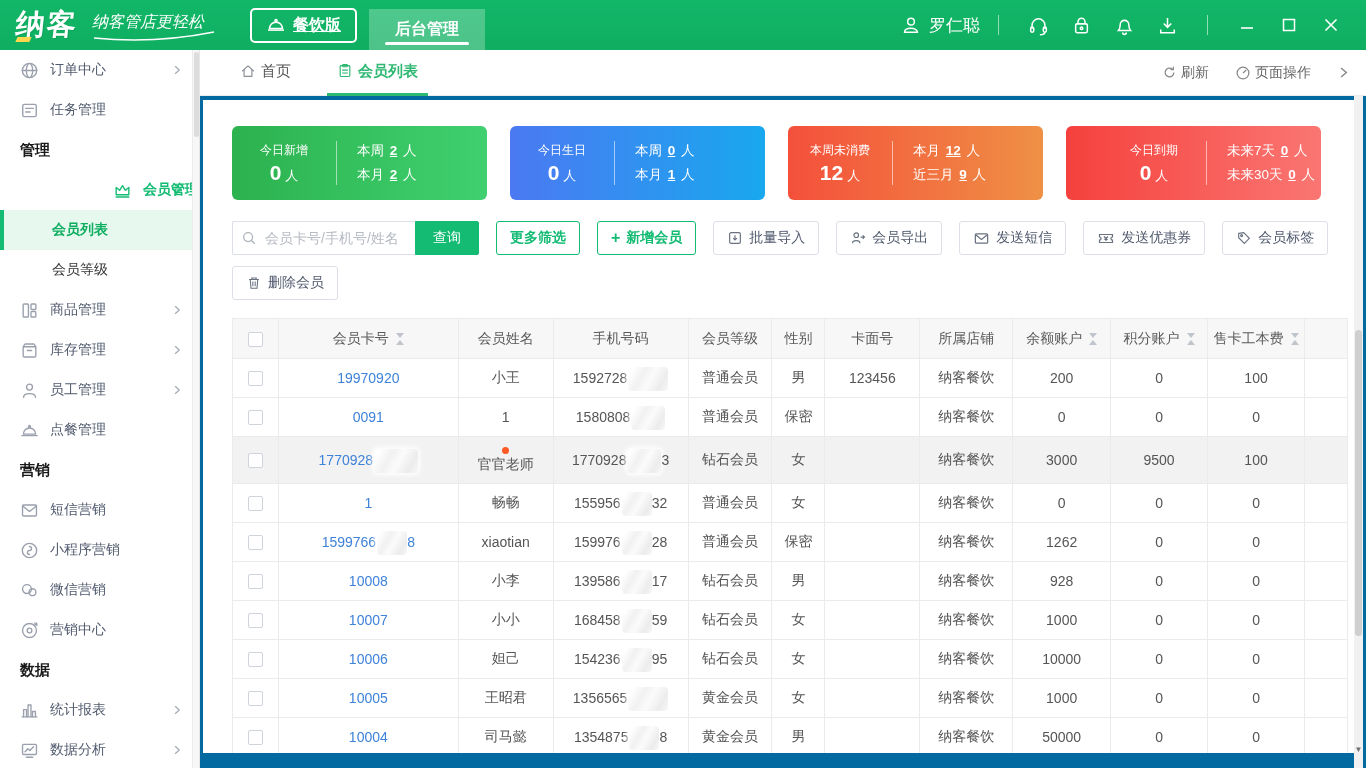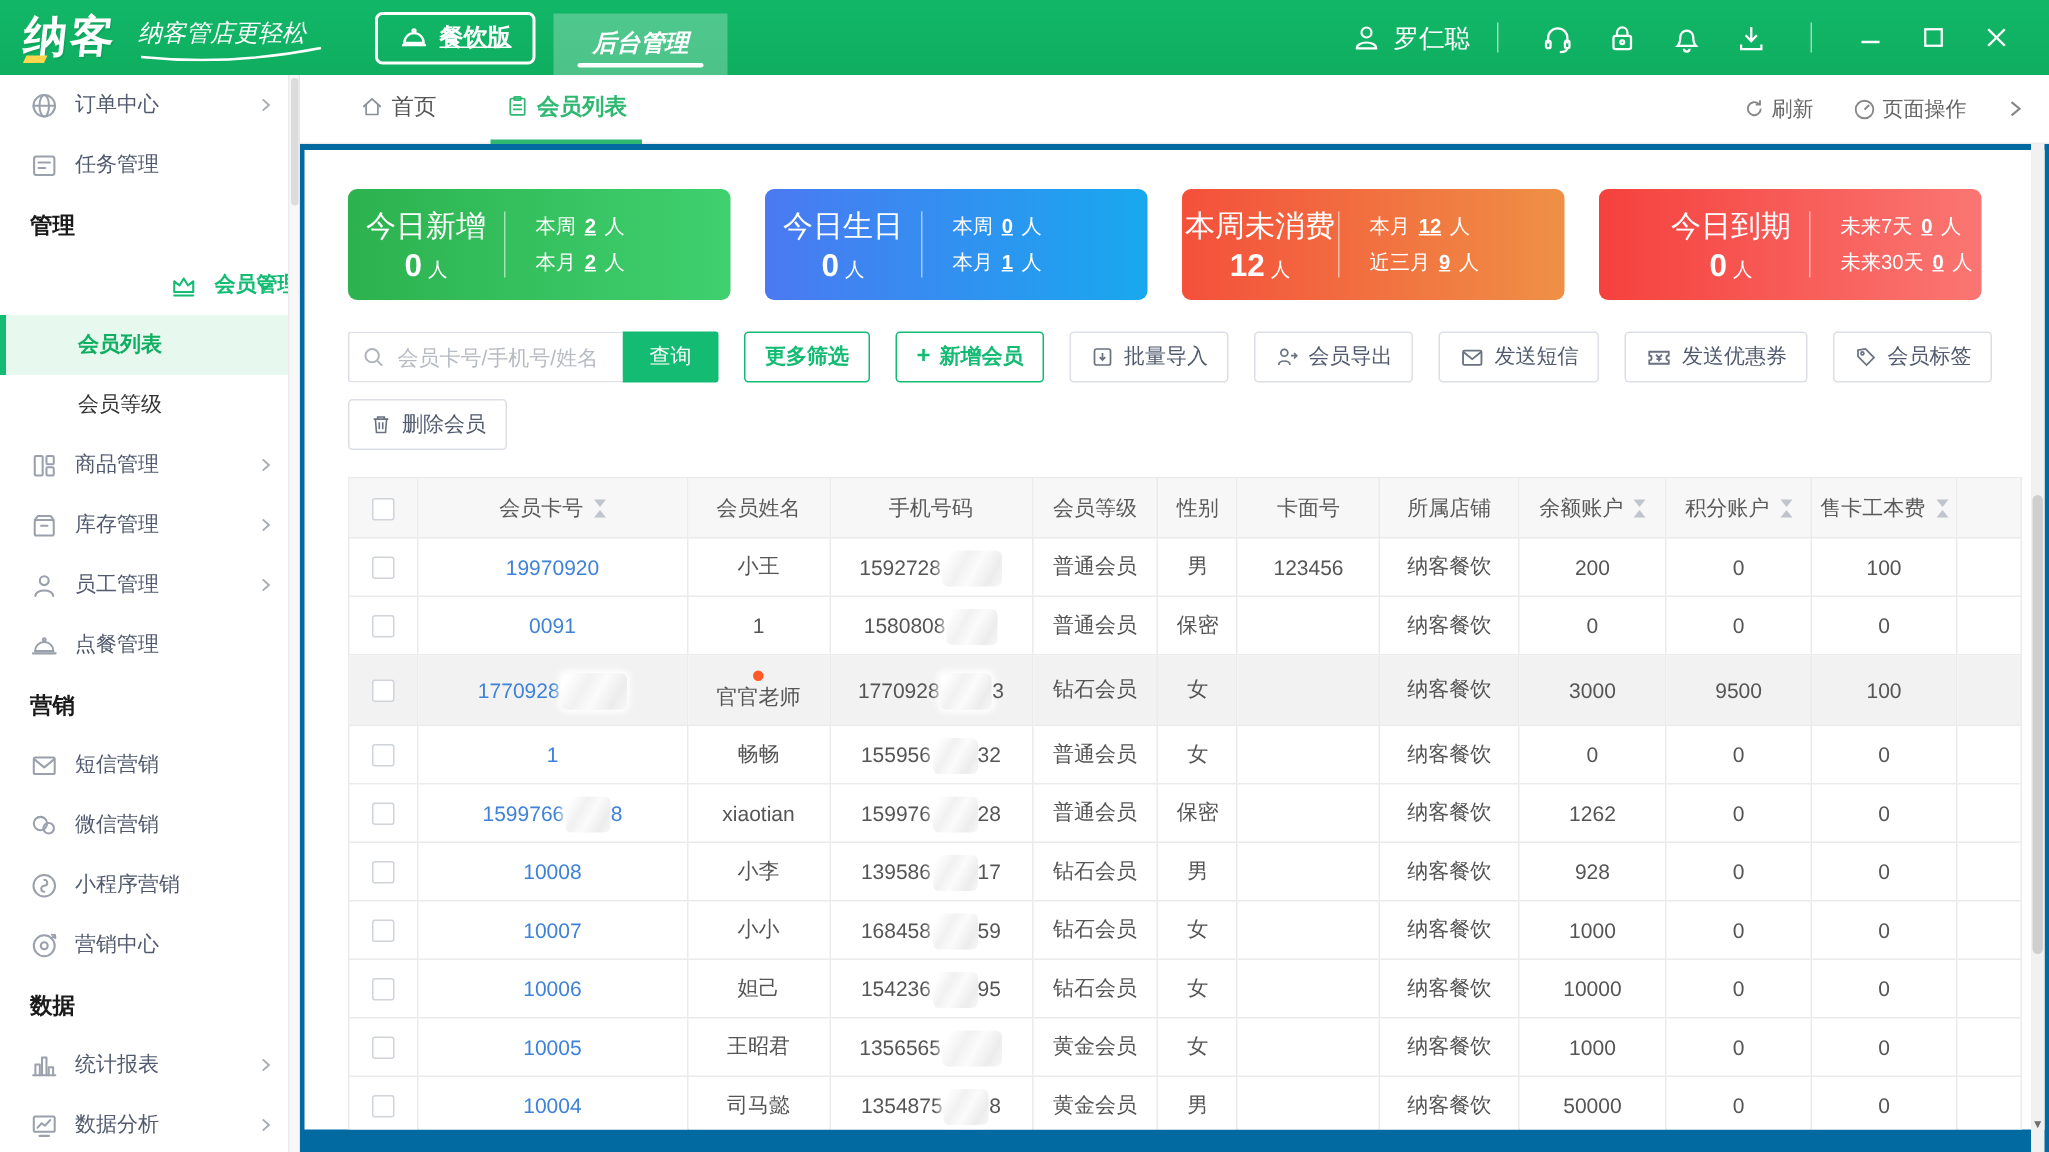--- a/index.html
+++ b/index.html
@@ -14,21 +14,21 @@
     transform:skewX(-6deg); text-shadow:1px 1px 0 rgba(0,0,0,.08); position:relative; }
   .logo i { position:absolute; left:2px; bottom:3px; width:14px; height:5px; background:#ffd64d; transform:skewX(-20deg); }
   .slogan { margin-left:14px; color:#fff; font-size:16px; font-style:italic; position:relative; padding-bottom:6px; }
   .slogan svg { position:absolute; left:0; bottom:-2px; }
   .edition-btn { margin-left:46px; display:flex; align-items:center; gap:7px; border:2px solid #fff;
     border-radius:5px; color:#fff; font-size:16px; font-weight:bold; padding:5px 14px; cursor:pointer;text-decoration:underline; }
   .topnav { display:flex; align-self:flex-end; margin-left:12px; height:41px; }
   .topnav .tnav { padding:0 26px; display:flex; align-items:center; color:#fff; font-size:16px;
     background:rgba(255,255,255,.16); cursor:pointer; position:relative; }
   .topnav .tnav + .tnav { margin-left:2px; }
-  .topnav .tnav.active { background:rgba(255,255,255,.26); font-weight:bold;font-style:italic; }
+  .topnav .tnav.active { background:rgba(255,255,255,.26); font-weight:bold; }
   .topnav .tnav.active::after { content:""; position:absolute; left:16px; right:16px; bottom:5px; height:3px; background:#fff; border-radius:2px; }
   .top-right { margin-left:auto; display:flex; align-items:center; color:#fff; margin-right:14px; }
   .top-user { display:flex; align-items:center; gap:8px; font-size:17px; cursor:pointer; }
   .vdiv { width:1px; height:20px; background:rgba(255,255,255,.55); margin:0 18px; }
   .tico { cursor:pointer; padding:0 11px; }
   .winbtn { cursor:pointer; padding:0 13px; }
 
   
   .sidebar { position:absolute; left:0; top:50px; width:200px; height:718px; background:#fff;
     border-right:1px solid #e6e6e6; z-index:20; }
@@ -54,21 +54,21 @@
   .tab-actions { margin-left:auto; display:flex; align-items:center; gap:26px; margin-right:16px; color:#666; font-size:14px; }
   .tab-actions .act { display:flex; align-items:center; gap:4px; cursor:pointer; }
   .tab-actions .chev { color:#8a8f99; cursor:pointer; }
 
   .panel { margin:4px 3px 0 3px; height:653px; background:#fff; padding:26px 15px 0 29px; overflow:hidden; position:relative; }
 
   
   .cards { display:flex; gap:23px; }
   .card { width:255px; height:74px; border-radius:6px; color:#fff; display:flex; align-items:center; cursor:default; }
   .card .left { width:104px; text-align:center; }
-  .card .left .t { font-size:20px; }
+  .card .left .t { font-size:12px; }
   .card .left .v { font-size:21px; font-weight:bold; margin-top:2px; }
   .card .left .v em { font-style:normal; font-size:13px; font-weight:normal; margin-left:4px; }
   .card .sep { width:1px; height:44px; background:rgba(255,255,255,.55); }
   .card .right { padding-left:20px; font-size:13.5px; line-height:24px; }
   .card .right b { text-decoration:underline; margin:0 2px; cursor:pointer; }
 
   
   .toolbar { display:flex; margin-top:21px; gap:17px; align-items:center; flex-wrap:nowrap; }
   .search-group { display:flex; }
   .search-box { position:relative; }
@@ -302,34 +302,34 @@
           <svg class="" width="19" height="19" viewBox="0 0 18 18" fill="none" stroke="currentColor" stroke-width="1.3" stroke-linejoin="round" stroke-linecap="round">
             <rect x="2.4" y="3.8" width="13.2" height="10.4" rx="1"></rect>
             <path d="M2.8 5 L9 10 L15.2 5"></path>
           </svg>
         </span>
         <span>短信营销</span>
       </div>
       <div class="sb-item">
         <span class="ic">
           <svg class="" width="19" height="19" viewBox="0 0 18 18" fill="none" stroke="currentColor" stroke-width="1.3" stroke-linejoin="round" stroke-linecap="round">
+            <circle cx="9" cy="9" r="6.8"></circle>
+            <path d="M9 5.2 a1.9 1.9 0 1 1 0 3.8 a1.9 1.9 0 1 0 0 3.8"></path>
+          </svg>
+        </span>
+        <span>小程序营销</span>
+      </div>
+      <div class="sb-item">
+        <span class="ic">
+          <svg class="" width="19" height="19" viewBox="0 0 18 18" fill="none" stroke="currentColor" stroke-width="1.3" stroke-linejoin="round" stroke-linecap="round">
             <circle cx="6.6" cy="7.6" r="4.2"></circle>
             <circle cx="11.8" cy="10.6" r="3.3"></circle>
           </svg>
         </span>
         <span>微信营销</span>
-      </div>
-      <div class="sb-item">
-        <span class="ic">
-          <svg class="" width="19" height="19" viewBox="0 0 18 18" fill="none" stroke="currentColor" stroke-width="1.3" stroke-linejoin="round" stroke-linecap="round">
-            <circle cx="9" cy="9" r="6.8"></circle>
-            <path d="M9 5.2 a1.9 1.9 0 1 1 0 3.8 a1.9 1.9 0 1 0 0 3.8"></path>
-          </svg>
-        </span>
-        <span>小程序营销</span>
       </div>
       <div class="sb-item">
         <span class="ic">
           <svg class="" width="19" height="19" viewBox="0 0 18 18" fill="none" stroke="currentColor" stroke-width="1.3" stroke-linejoin="round" stroke-linecap="round">
             <circle cx="9" cy="9" r="6.6"></circle>
             <circle cx="9" cy="9" r="2.2"></circle>
             <path d="M13.5 4.5 L15.8 2.2 M13.8 2 l2 0.2 0.2 2"></path>
           </svg>
         </span>
         <span>营销中心</span>

